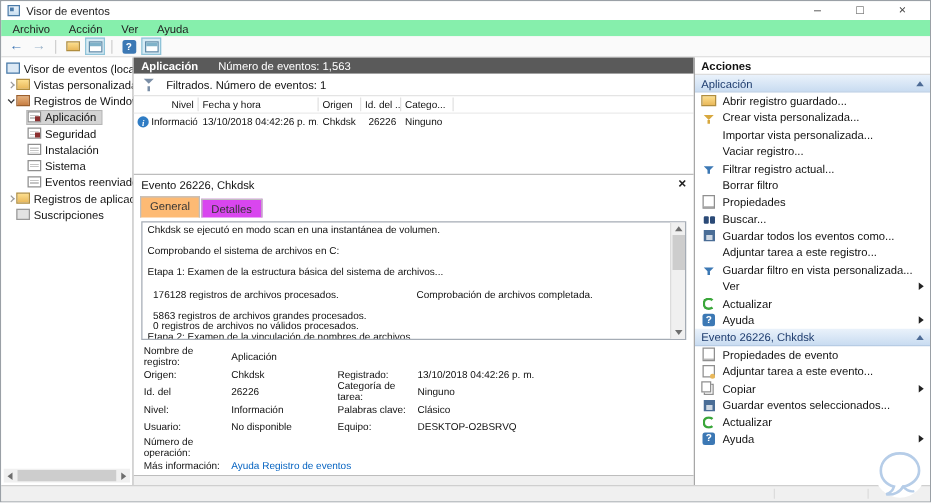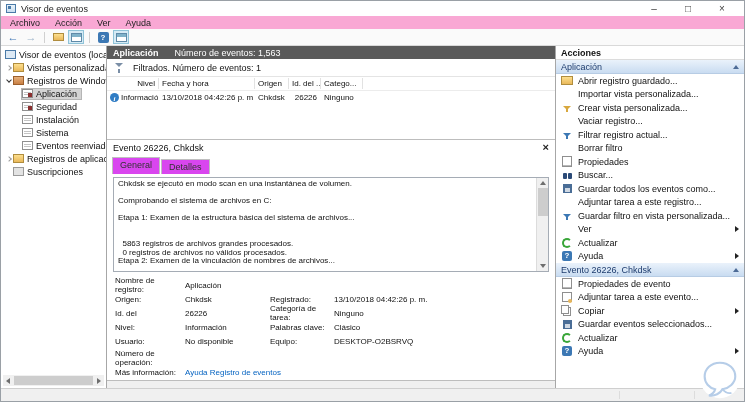--- a/index.html
+++ b/index.html
@@ -9,21 +9,21 @@
 
   
   .titlebar { height:15px; background:#fff; display:flex; align-items:center; padding:0 5px; gap:5px; flex:none; }
   .app-icon { width:10px; height:9px; border:1px solid #4a7aa8; background:linear-gradient(#eaf3fb,#c9dff0); position:relative; flex:none; }
   .app-icon::after { content:""; position:absolute; left:1px; top:1px; width:3px; height:3px; background:#4a7aa8; }
   .title-text { font-size:9px; color:#222; }
   .win-controls { margin-left:auto; display:flex; }
   .win-btn { width:34px; text-align:center; color:#444; font-size:10px; line-height:15px; }
 
   
-  .menubar { height:13px; background:#f9a8d4; display:flex; align-items:center; gap:15px; padding:0 9px; flex:none; }
+  .menubar { height:13px; background:#86efac; display:flex; align-items:center; gap:15px; padding:0 9px; flex:none; }
   .menu-item { color:#222; }
 
   
   .toolbar { height:17px; background:#fafafa; border-bottom:1px solid #d9d9d9; display:flex; align-items:center; padding:0 4px; gap:2px; flex:none; }
   .tb-btn { min-width:16px; height:14px; display:flex; align-items:center; justify-content:center; }
   .tb-glyph-back { color:#3f76b5; font-weight:bold; font-size:11px; line-height:11px; }
   .tb-glyph-fwd { color:#9ab2c8; font-weight:bold; font-size:11px; line-height:11px; }
   .tb-sep { width:1px; height:11px; background:#d0d0d0; margin:0 3px; }
   .tb-folder { width:11px; height:8px; background:linear-gradient(#fddf8e,#e9b85a); border:1px solid #b08d3e; }
   .tb-win-wrap { background:#d6ebf5; border:1px solid #8fc3d8; }
@@ -78,21 +78,21 @@
   .info-icon::before { content:"i"; font:italic bold 7px/9px "Liberation Serif",serif; }
   .list-filler { flex:1; background:#fff; }
 
   
   .event-panel { height:242px; flex:none; border-top:1px solid #bdbdbd; border-bottom:1px solid #bdbdbd; background:#fff; display:flex; flex-direction:column; }
   .bottom-strip { height:7px; flex:none; background:#f0f0f0; }
   .ep-header { height:15px; flex:none; display:flex; align-items:center; padding:0 6px; }
   .ep-close { margin-left:auto; font-size:11px; font-weight:bold; color:#222; line-height:13px; }
   .tabbar { height:19px; flex:none; display:flex; align-items:flex-end; padding-left:5px; gap:1px; }
   .tab { border:1px solid #bfbfbf; border-bottom:none; padding:2px 7px 2px 7px; background:#d946ef; color:#333; }
-  .tab.active { background:#d946ef; padding-bottom:4px; position:relative; z-index:2; }
+  .tab.active { background:#fdba74; padding-bottom:4px; position:relative; z-index:2; }
   .tab-content { flex:1; display:flex; flex-direction:column; padding:3px 6px 0 6px; min-height:0; }
   .msgbox { height:95px; flex:none; border:1px solid #a5acb5; display:flex; background:#fff; }
   .msg-lines { flex:1; padding:2px 4px; overflow:hidden; font-size:8px; }
   .msg-line { position:relative; min-height:8.6px; line-height:8.6px; white-space:pre; }
   .msg-right { position:absolute; left:52%; top:0; }
   .msg-scroll { width:12px; flex:none; background:#f0f0f0; border-left:1px solid #dcdcdc; display:flex; flex-direction:column; align-items:center; }
   .vs-btn { height:10px; width:12px; display:flex; align-items:center; justify-content:center; flex:none; }
   .tri-up { width:0; height:0; border-left:3px solid transparent; border-right:3px solid transparent; border-bottom:4px solid #6e6e6e; }
   .tri-down { width:0; height:0; border-left:3px solid transparent; border-right:3px solid transparent; border-top:4px solid #6e6e6e; }
   .vs-thumb { width:10px; height:28px; background:#cdcdcd; flex:none; }
@@ -278,20 +278,21 @@
         </div>
         <div class="tab-content">
           <div class="msgbox">
             <div class="msg-lines">
               <div class="msg-line"><span>Chkdsk se ejecutó en modo scan en una instantánea de volumen.</span></div>
               <div class="msg-line"><span></span></div>
               <div class="msg-line"><span>Comprobando el sistema de archivos en C:</span></div>
               <div class="msg-line"><span></span></div>
               <div class="msg-line"><span>Etapa 1: Examen de la estructura básica del sistema de archivos...</span></div>
               <div class="msg-line"><span></span></div>
+              <div class="msg-line"><span>  176128 registros de archivos procesados.</span><span class="msg-right">Comprobación de archivos completada.</span></div>
               <div class="msg-line"><span></span></div>
               <div class="msg-line"><span>  5863 registros de archivos grandes procesados.</span></div>
               <div class="msg-line"><span>  0 registros de archivos no válidos procesados.</span></div>
               <div class="msg-line"><span>Etapa 2: Examen de la vinculación de nombres de archivos...</span></div>
             </div>
             <div class="msg-scroll">
               <span class="vs-btn">
                   <span class="tri-up"></span>
                 </span>
               <span class="vs-thumb"></span>
@@ -354,26 +355,26 @@
 
       <div class="section-header">
         <span>Aplicación</span>
         <span class="collapse-arrow"></span>
       </div>
       <div class="action-item">
         <span class="ai ai-folder"></span>
         <span class="action-label">Abrir registro guardado...</span>
       </div>
       <div class="action-item">
+        <span class="ai ai-funnel-y"></span>
+        <span class="action-label">Crear vista personalizada...</span>
+      </div>
+      <div class="action-item">
         <span class="ai"></span>
         <span class="action-label">Importar vista personalizada...</span>
-      </div>
-      <div class="action-item">
-        <span class="ai ai-funnel-y"></span>
-        <span class="action-label">Crear vista personalizada...</span>
       </div>
       <div class="action-item">
         <span class="ai"></span>
         <span class="action-label">Vaciar registro...</span>
       </div>
       <div class="action-item">
         <span class="ai ai-funnel-b"></span>
         <span class="action-label">Filtrar registro actual...</span>
       </div>
       <div class="action-item">

